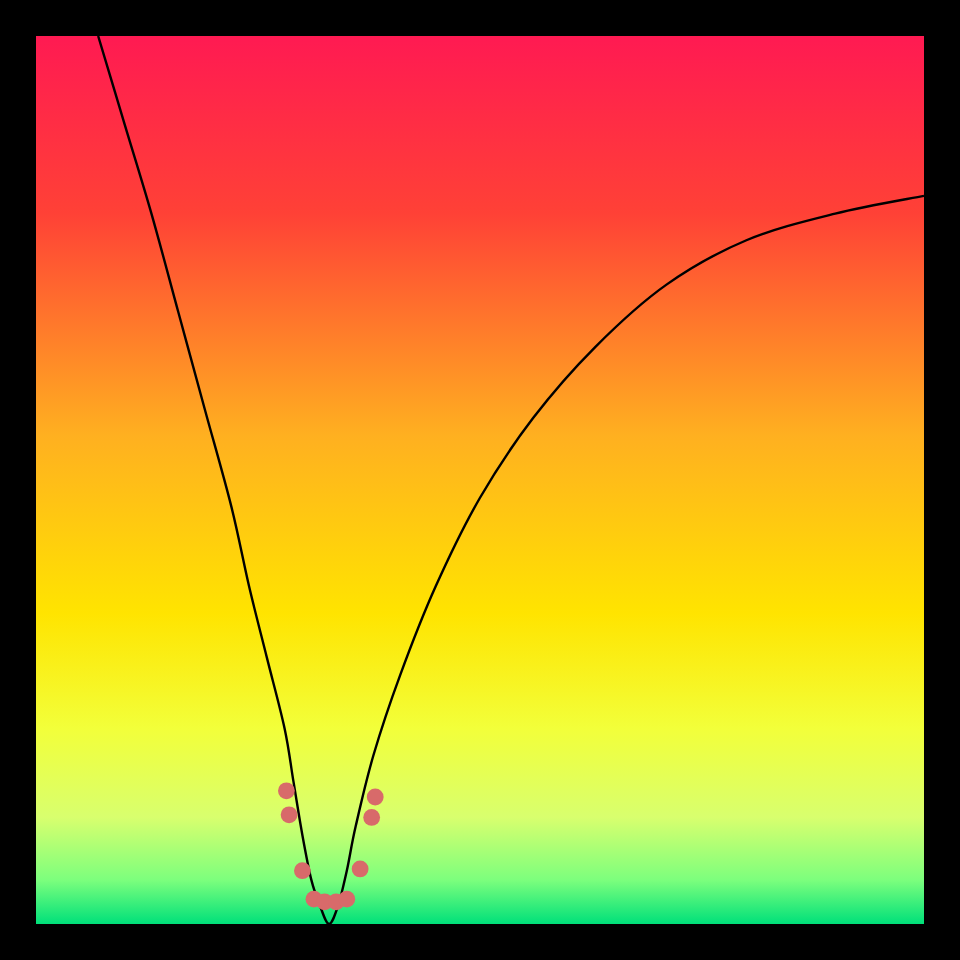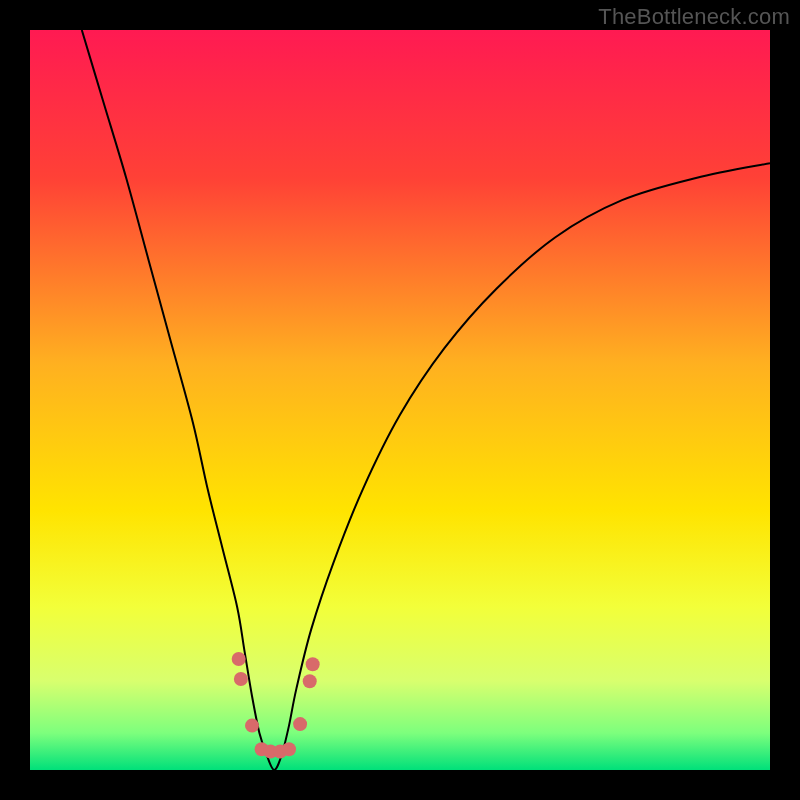--- a/index.html
+++ b/index.html
@@ -43,21 +43,20 @@
     left: 0;
     top: 0;
     display: block;
   }
 </style>
 </head>
 <body>
 
 <div class="frame">
 
-  <div class="watermark">TheBottleneck.com</div>
 
   <div class="plot-area">
     <svg id="chart-svg" width="740" height="740" viewBox="0 0 740 740">
       <defs>
         <linearGradient id="bg-grad" x1="0" y1="0" x2="0" y2="1">
             <stop offset="0%" stop-color="#ff1a52"></stop>
             <stop offset="20%" stop-color="#ff4136"></stop>
             <stop offset="45%" stop-color="#ffb020"></stop>
             <stop offset="65%" stop-color="#ffe400"></stop>
             <stop offset="78%" stop-color="#f2ff3a"></stop>

